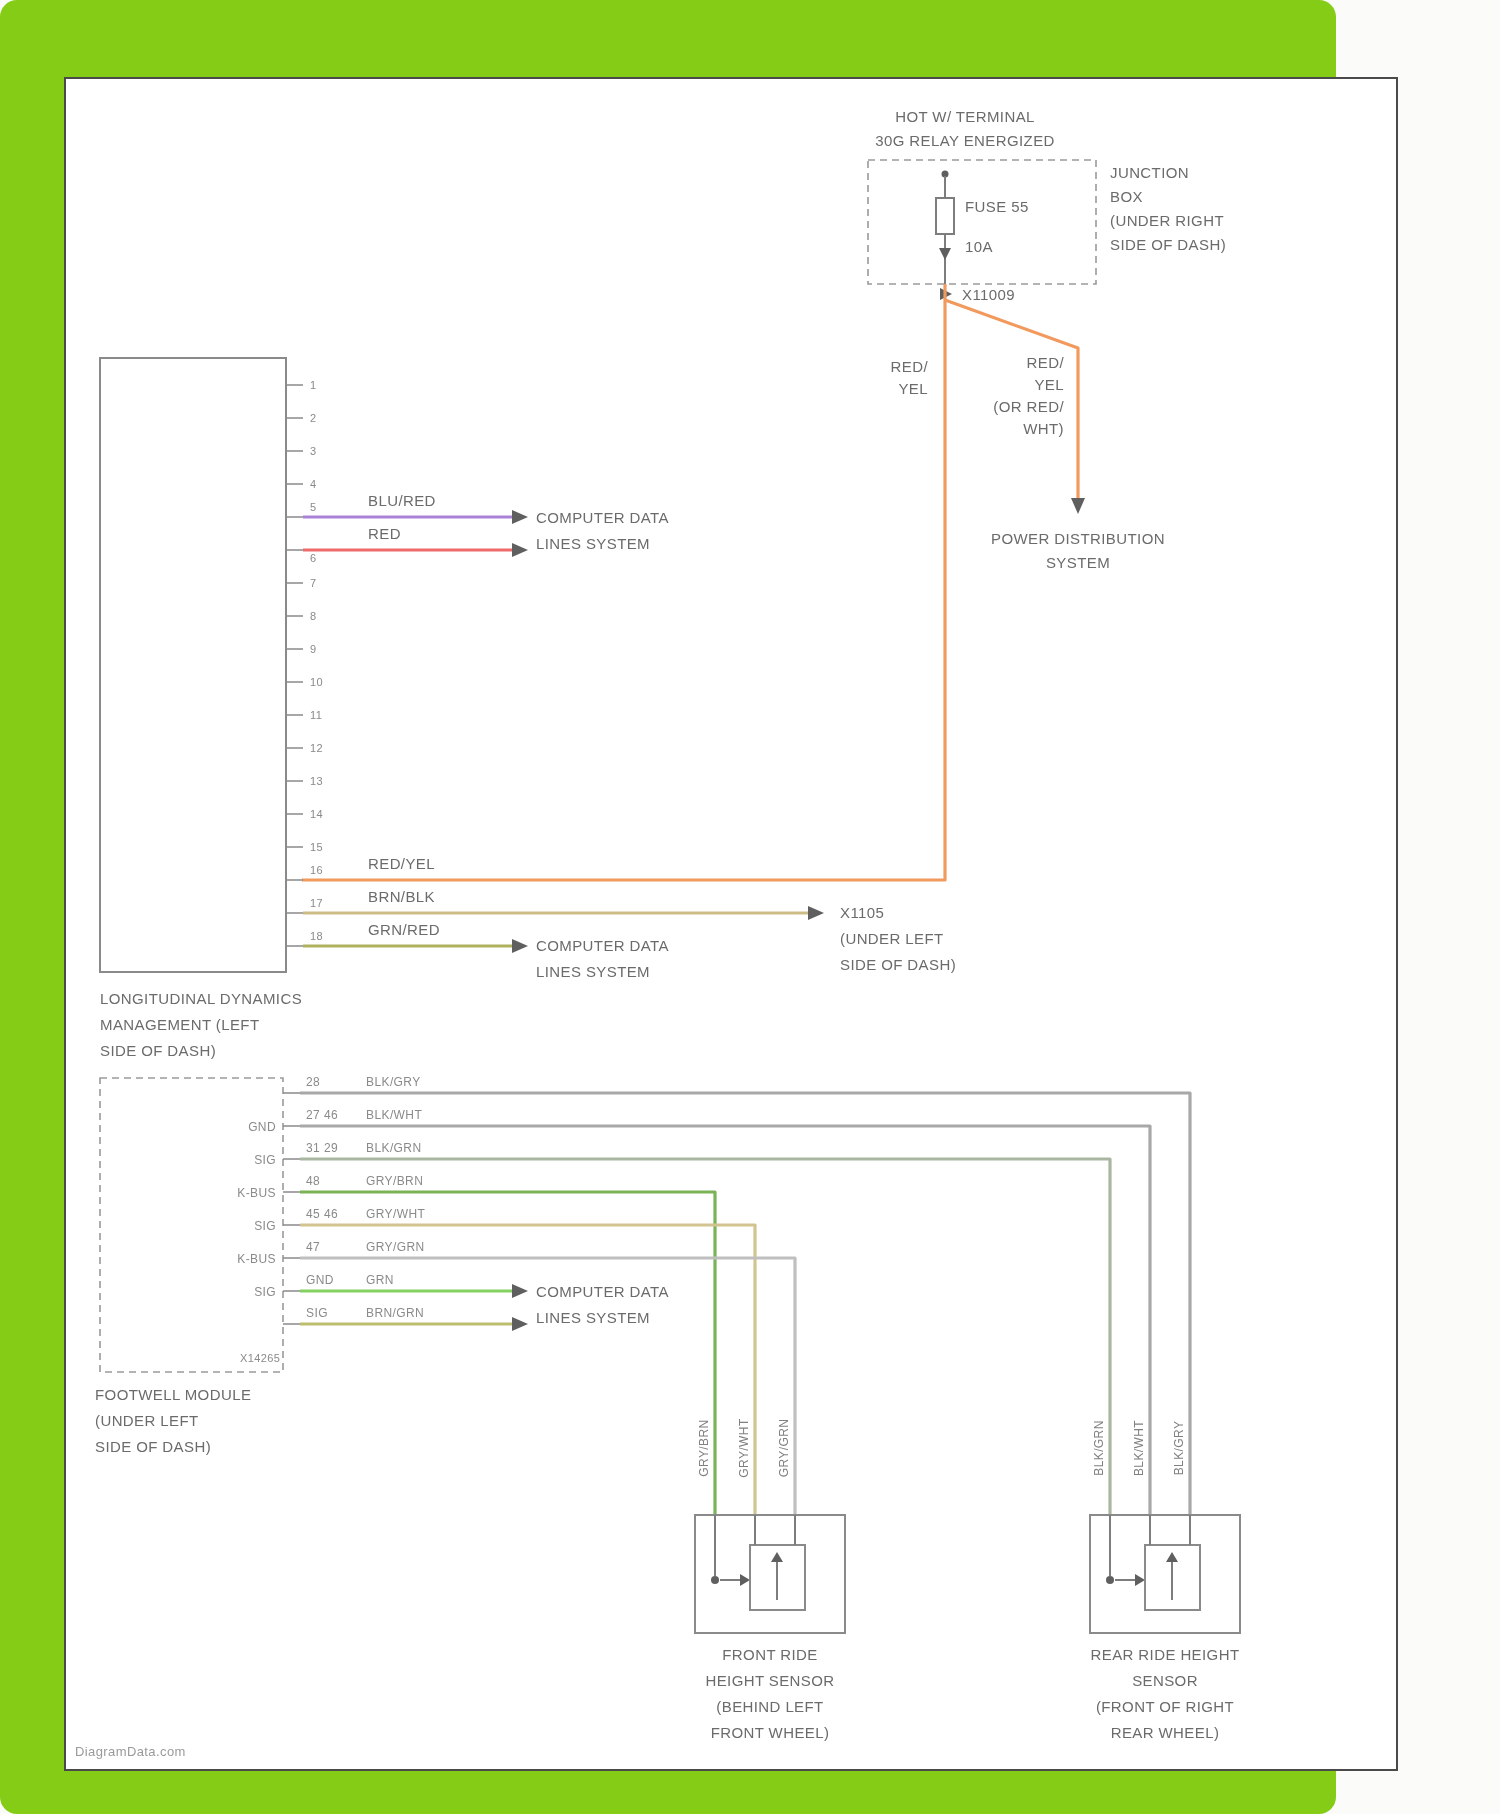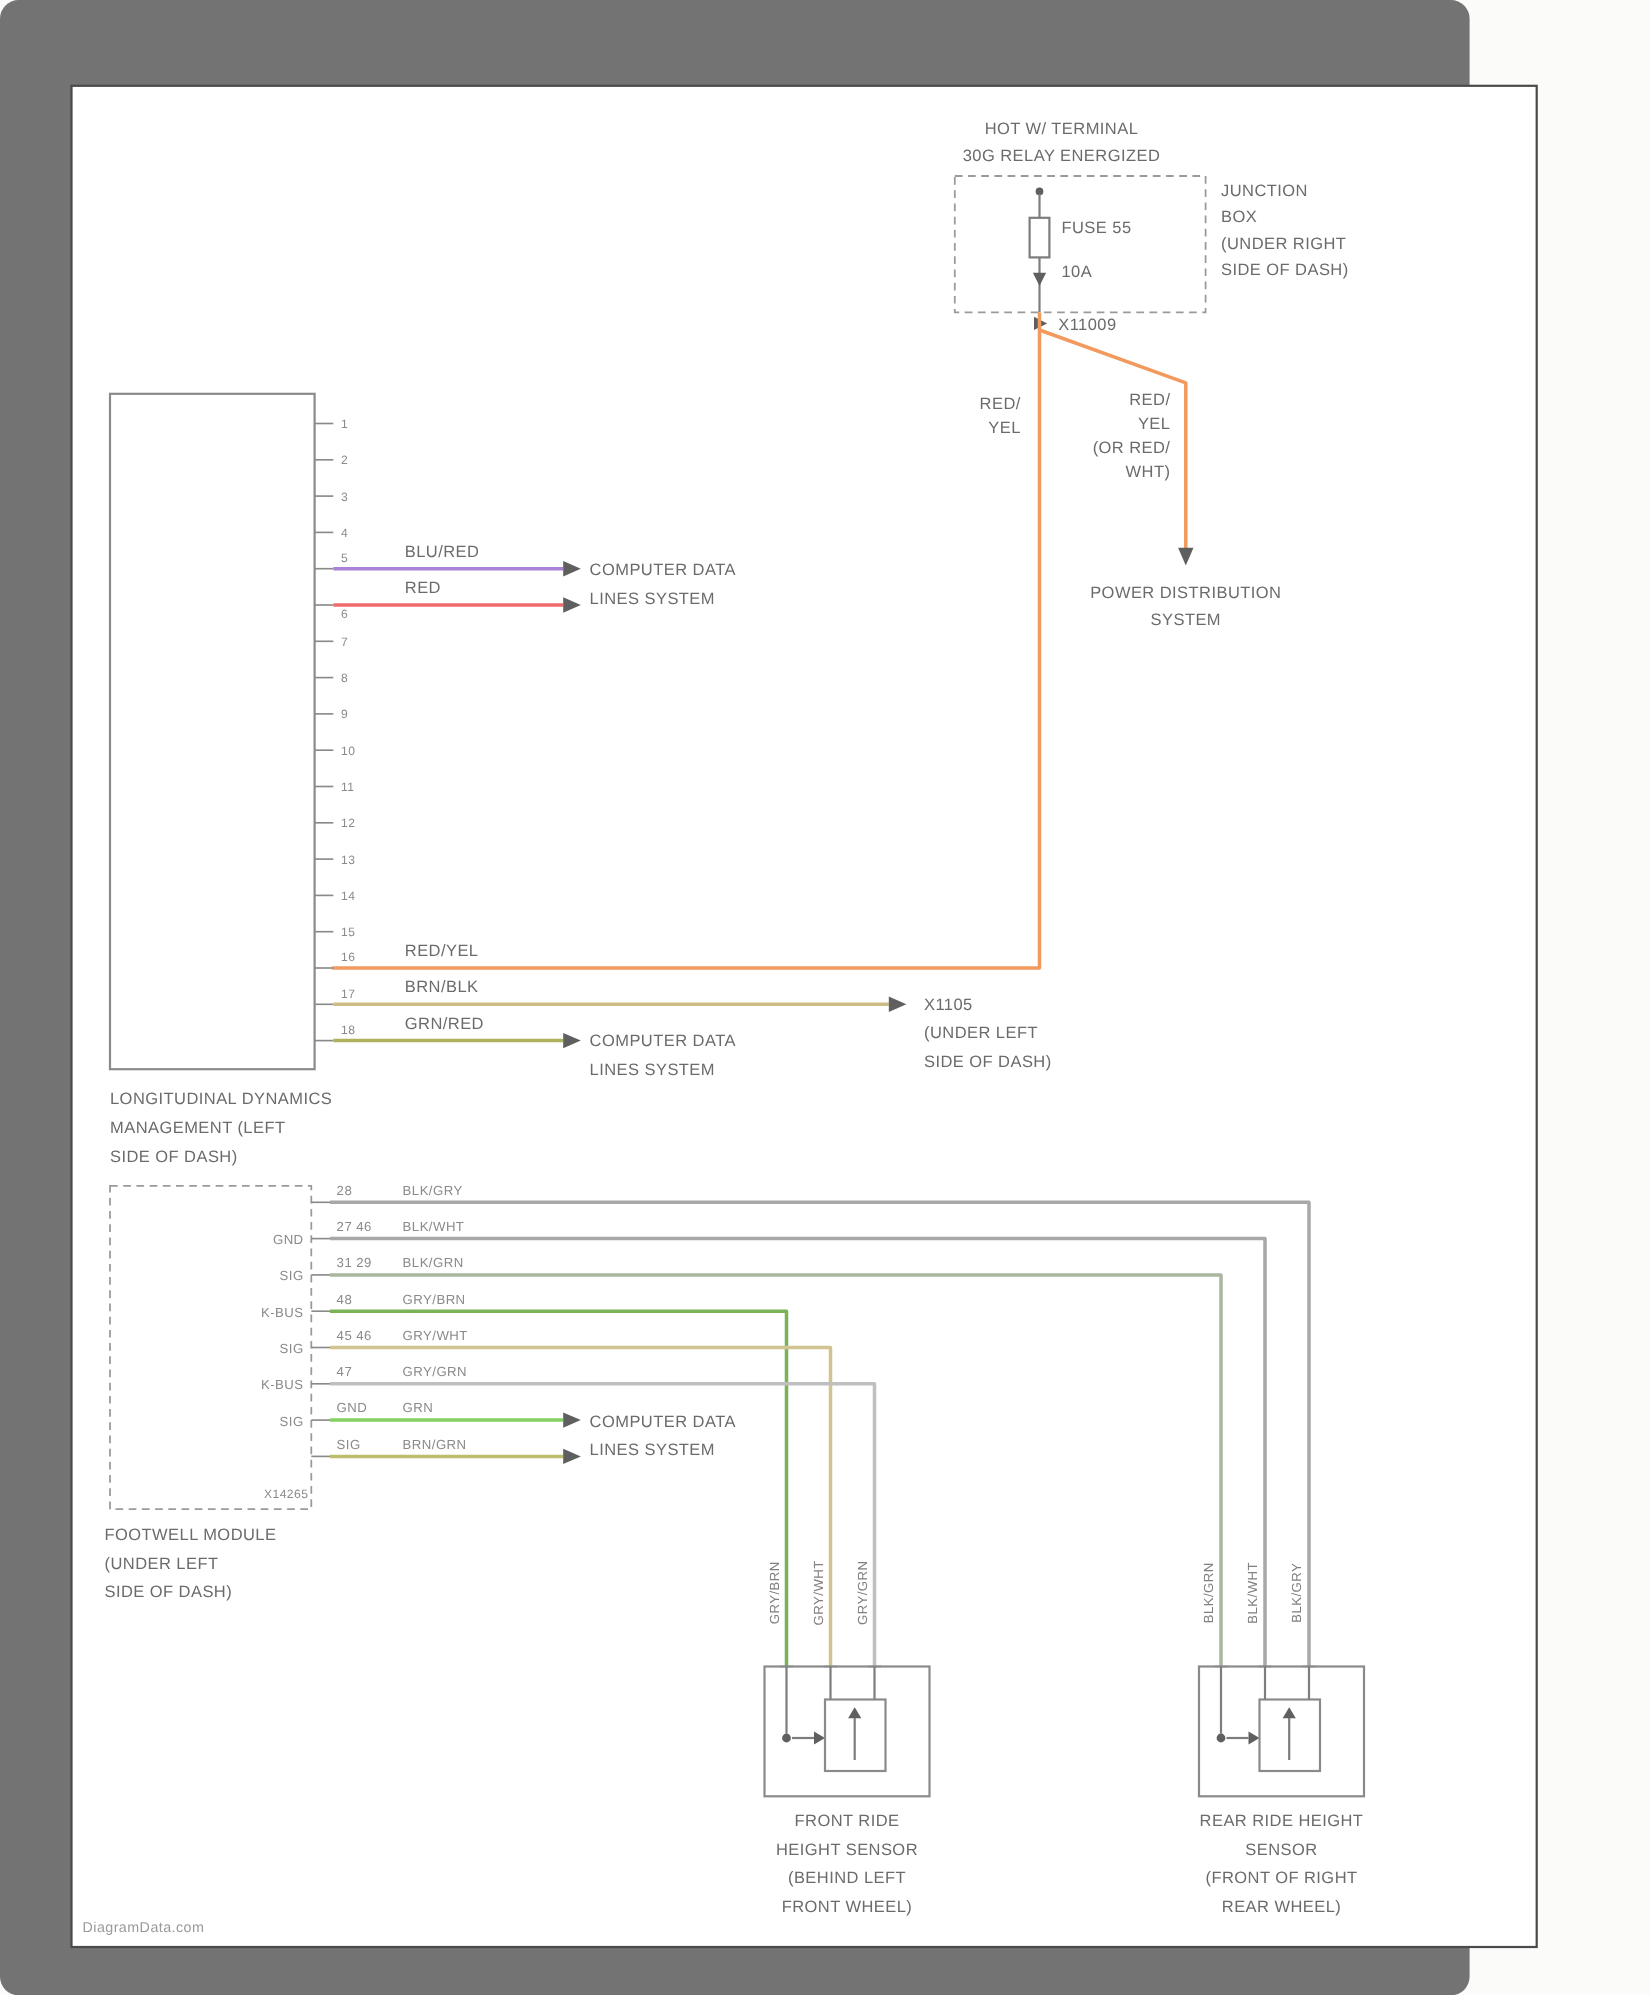--- a/index.html
+++ b/index.html
@@ -1,16 +1,16 @@
 <!DOCTYPE html>
 <html><head>
 <meta charset="utf-8">
 <style>
   html,body{margin:0;padding:0;background:#fbfbfa;}
-  .page{position:relative;width:1336px;height:1814px;background:#737373;border-radius:17px;}
+  .page{position:relative;width:1336px;height:1814px;background:#84cc16;border-radius:17px;}
   svg{position:absolute;left:0;top:0;}
   text{font-family:"Liberation Sans",sans-serif;fill:#6b6b6b;font-size:15px;letter-spacing:.4px;}
   .pin{font-size:11px;fill:#8a8a8a;}
   .small{font-size:12px;fill:#8a8a8a;}
   .rot{font-size:12px;fill:#808080;}
   .wm{font-size:13px;fill:#9a9a9a;}
   .wire{fill:none;stroke-width:3.2;stroke-linejoin:round;}
   .thin{stroke:#7d7d7d;stroke-width:2;fill:none;}
   .box{fill:#ffffff;stroke:#8a8a8a;stroke-width:2;}
   .dashed{fill:none;stroke:#9a9a9a;stroke-width:1.6;stroke-dasharray:7 5;}

